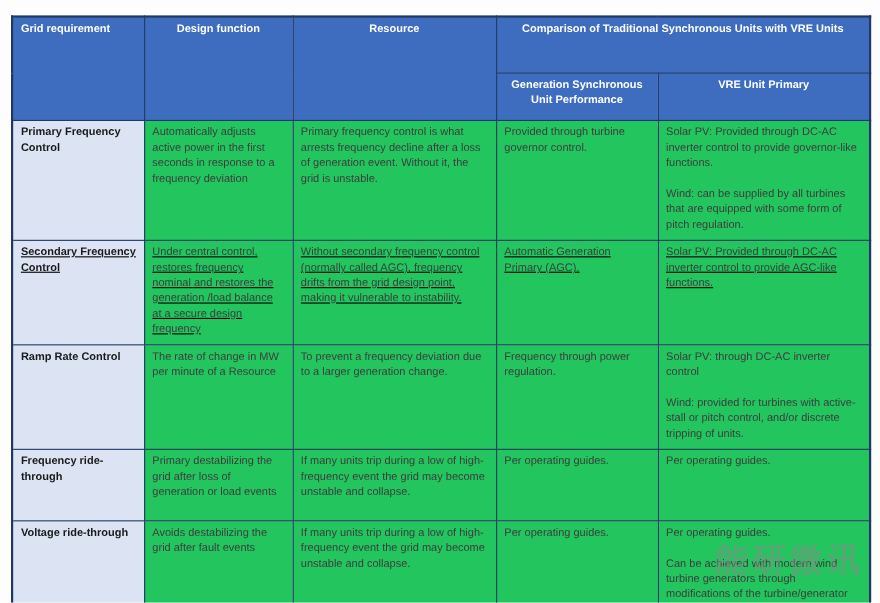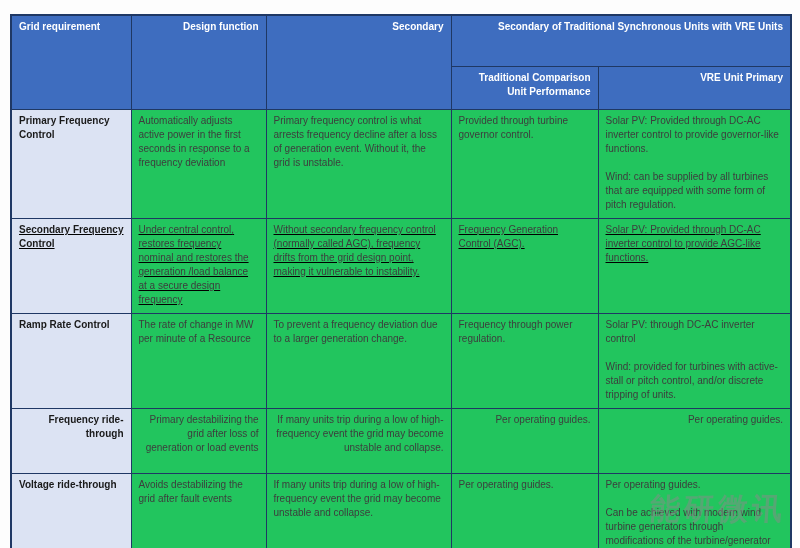--- a/index.html
+++ b/index.html
@@ -29,21 +29,21 @@
     padding: 4px 7px 6px 7px;
     vertical-align: top;
     font-size: 10px;
     line-height: 1.4;
     word-wrap: break-word;
   }
   th.head {
     background: #3e6dbf;
     color: #ffffff;
     font-weight: bold;
-    text-align: right;
+    text-align: center;
     font-size: 11px;
   }
   th.head-merged {
     vertical-align: bottom;
     padding-bottom: 8px;
   }
   th.head-group {
     vertical-align: middle;
     height: 40px;
   }
@@ -59,21 +59,21 @@
     margin-left: 28px;
   }
   td.body-cell {
     background: #22c55e;
     color: #3d3d3d;
     white-space: pre-line;
   }
   tr.row-1 { height: 102px; }
   tr.row-2 { height: 94px; text-decoration: underline; }
   tr.row-3 { height: 88px; }
-  tr.row-4 { height: 65px; text-align: right; }
+  tr.row-4 { height: 65px; }
   tr.row-5 { height: 94px; }
   .watermark {
     position: absolute;
     right: 14px;
     bottom: 18px;
     font-size: 30px;
     color: #8a8a8a;
     opacity: 0.5;
     letter-spacing: 4px;
     transform: skewX(-4deg);
@@ -92,44 +92,44 @@
       <col style="width:135px">
       <col style="width:185px">
       <col style="width:147px">
       <col style="width:193px">
     </colgroup>
 
     <thead>
       <tr>
         <th class="head head-merged" rowspan="2" style="text-align:left;">Grid requirement</th>
         <th class="head head-merged" rowspan="2">Design function</th>
-        <th class="head head-merged" rowspan="2">Secondary</th>
-        <th class="head head-group" colspan="2">Secondary of Traditional Synchronous Units with VRE Units</th>
+        <th class="head head-merged" rowspan="2">Resource</th>
+        <th class="head head-group" colspan="2">Comparison of Traditional Synchronous Units with VRE Units</th>
       </tr>
       <tr>
-        <th class="head head-sub">Traditional Comparison Unit Performance</th>
+        <th class="head head-sub">Generation Synchronous Unit Performance</th>
         <th class="head head-sub">VRE Unit Primary</th>
       </tr>
     </thead>
 
     <tbody>
       <tr class="row-1">
         <td class="req-cell">Primary Frequency Control</td>
         <td class="body-cell">Automatically adjusts active power in the first seconds in response to a frequency deviation</td>
         <td class="body-cell">Primary frequency control is what arrests frequency decline after a loss of generation event. Without it, the grid is unstable.</td>
         <td class="body-cell">Provided through turbine governor control.</td>
         <td class="body-cell">Solar PV: Provided through DC-AC inverter control to provide governor-like functions.
 
 Wind: can be supplied by all turbines that are equipped with some form of pitch regulation.</td>
       </tr>
       <tr class="row-2">
         <td class="req-cell">Secondary Frequency Control</td>
         <td class="body-cell">Under central control, restores frequency nominal and restores the generation /load balance at a secure design frequency</td>
         <td class="body-cell">Without secondary frequency control (normally called AGC), frequency drifts from the grid design point, making it vulnerable to instability.</td>
-        <td class="body-cell">Frequency Generation Control (AGC).</td>
+        <td class="body-cell">Automatic Generation Primary (AGC).</td>
         <td class="body-cell">Solar PV: Provided through DC-AC inverter control to provide AGC-like functions.</td>
       </tr>
       <tr class="row-3">
         <td class="req-cell">Ramp Rate Control</td>
         <td class="body-cell">The rate of change in MW per minute of a Resource</td>
         <td class="body-cell">To prevent a frequency deviation due to a larger generation change.</td>
         <td class="body-cell">Frequency through power regulation.</td>
         <td class="body-cell">Solar PV: through DC-AC inverter control
 
 Wind: provided for turbines with active-stall or pitch control, and/or discrete tripping of units.</td>

